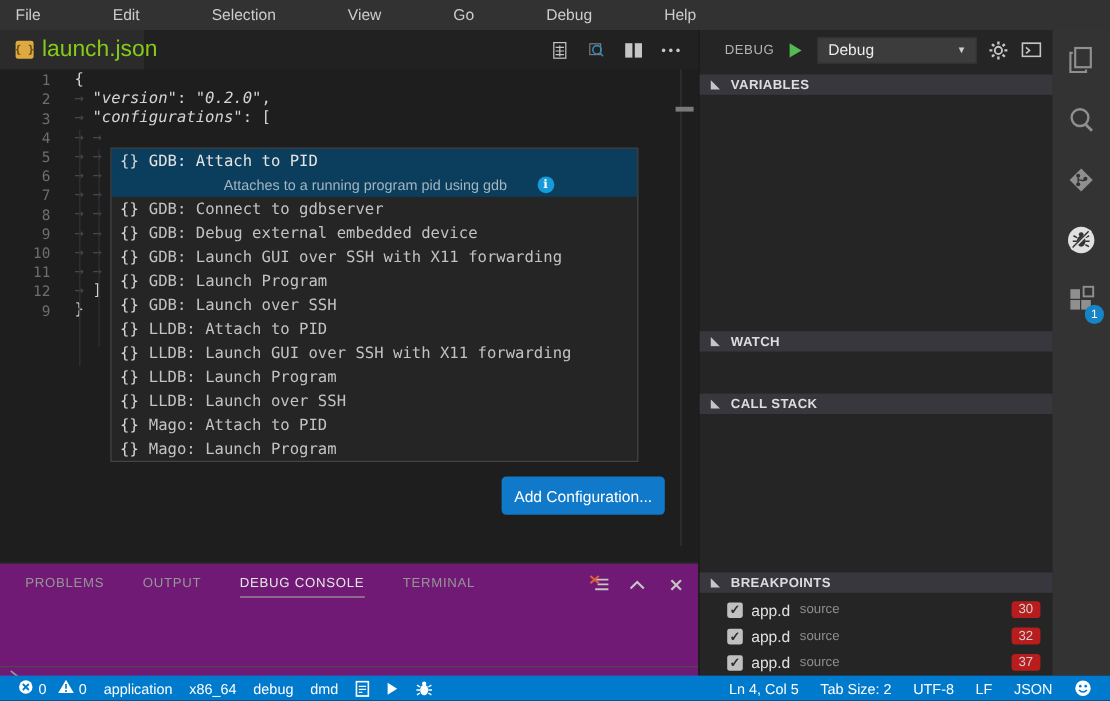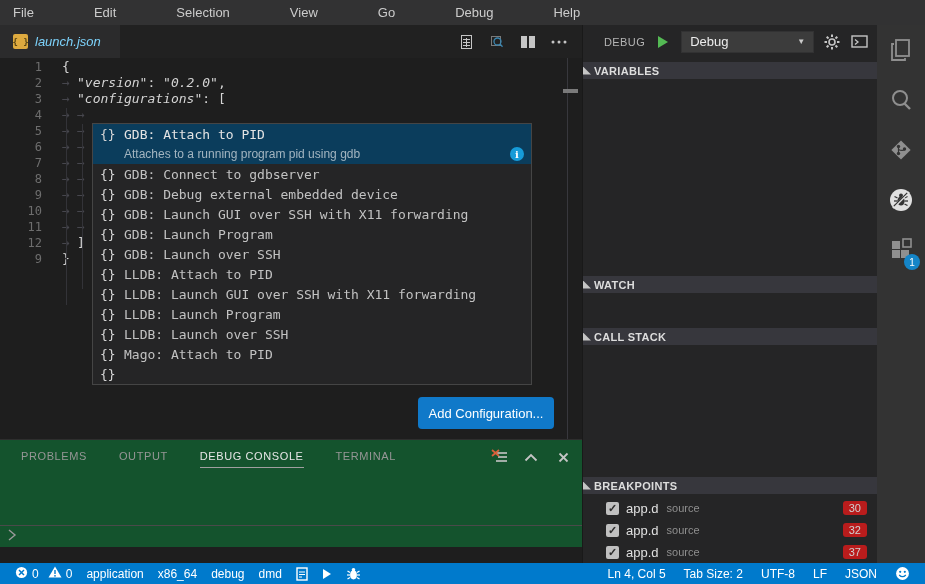--- a/index.html
+++ b/index.html
@@ -7,21 +7,21 @@
   body { position:relative; background:#1e1e1e; font-family:"Liberation Sans",sans-serif; overflow:hidden; cursor:default; }
 
   
   .menubar { position:absolute; left:0; top:0; width:925px; height:25px; background:#323233; display:flex; align-items:center; padding-left:4px;gap:42px; }
   .menu-item { font-size:13px; color:#cccccc; padding:4px 9px; }
 
   
   .tabbar { position:absolute; left:0; top:25px; width:582px; height:33px; background:#212121; display:flex; align-items:center; }
   .tab { height:33px; width:120px; background:#2b2b2c; display:flex; align-items:center; padding-left:13px; gap:7px; }
   .json-icon { width:15px; height:15px; background:#deaa3f; border-radius:2px; color:#5c4712; font-family:"DejaVu Sans Mono",monospace; font-size:9px; font-weight:bold; display:flex; align-items:center; justify-content:center; }
-  .tab-label { font-style:italic; font-size:13px; color:#7dd3fc; white-space:nowrap; }
+  .tab-label { font-size:19px; color:#84cc16; white-space:nowrap; }
   .tab-actions { margin-left:auto; display:flex; align-items:center; gap:13px; padding-right:14px; }
   .icon-btn { width:18px; height:18px; display:flex; align-items:center; justify-content:center; }
 
   
   .editor { position:absolute; left:0; top:58px; width:582px; height:397px; background:#1e1e1e; }
   .editor-lines { position:absolute; left:0; top:1px; }
   .code-line { display:flex; height:16px; line-height:16px; font-family:"DejaVu Sans Mono",monospace; font-size:13px; white-space:pre; }
   .ln { width:42px; text-align:right; color:#6e6e6e; font-size:12px; flex:0 0 42px; padding-right:0; }
   .code { padding-left:20px; }
   .tabchar { display:inline-block; width:15px; color:#46464d; }
@@ -30,47 +30,47 @@
   .indent-guide { position:absolute; width:1px; background:#333338; }
   .ruler { position:absolute; left:567px; top:0; width:1px; height:397px; background:#38383d; }
   .scroll-dash { position:absolute; left:563px; top:31px; width:15px; height:4px; background:#7a7a7a; }
 
   
   .suggest { position:absolute; left:92px; top:123px; width:440px; background:#252526; border:1px solid #454545; z-index:5; font-family:"DejaVu Sans Mono",monospace; font-size:13px; }
   .s-item { color:#c2c2c2; }
   .s-main { display:flex; align-items:center; height:20px; padding-left:7px; }
   .kind { width:24px; color:#d8d8d8; flex:0 0 24px; }
   .s-item.sel { background:#0b3d5c; color:#e4e4e4; }
-  .s-desc { display:flex; align-items:center; justify-content:space-between; height:20px; padding-left:31px; padding-right:7px; font-family:"Liberation Sans",sans-serif; font-size:12px; color:#a3b5c0;gap:25px; }
+  .s-desc { display:flex; align-items:center; justify-content:center; height:20px; padding-left:31px; padding-right:7px; font-family:"Liberation Sans",sans-serif; font-size:12px; color:#a3b5c0;gap:25px; }
   .info { width:14px; height:14px; border-radius:50%; background:#169bd8; color:#ffffff; font-size:10px; font-weight:bold; font-family:"DejaVu Serif",serif; display:flex; align-items:center; justify-content:center; }
 
   
   .add-config { position:absolute; left:418px; top:397px; width:136px; height:32px; background:#1079c9; border:none; border-radius:4px; color:#ffffff; font-size:13px; font-family:"Liberation Sans",sans-serif; z-index:4; }
 
   
-  .panel { position:absolute; left:0; top:439px; width:582px; height:108px; background:#14532d; border-top:1px solid #2e2e2e; }
+  .panel { position:absolute; left:0; top:469px; width:582px; height:108px; background:#701a75; border-top:1px solid #2e2e2e; }
   .panel-tabs { display:flex; gap:32px; padding:10px 0 0 21px; }
   .panel-tab { font-size:11px; letter-spacing:0.6px; color:#969696; padding-bottom:5px; }
   .panel-tab.active { color:#e7e7e7; border-bottom:1px solid #9f9f9f; }
   .panel-actions { position:absolute; right:10px; top:8px; display:flex; gap:14px; align-items:center; }
   .console-input { position:absolute; left:0; bottom:0; width:582px; height:22px; border-top:1px solid #4a4a4a; display:flex; align-items:center; padding-left:7px; }
 
   
   .statusbar { position:absolute; left:0; top:563px; width:925px; height:21px; background:#007acc; display:flex; align-items:center; color:#ffffff; font-size:12px; }
   .sb-item { display:flex; align-items:center; gap:4px; padding:0 7px; height:21px; }
   .sb-left { display:flex; align-items:center; padding-left:8px; }
   .sb-right { margin-left:auto; display:flex; align-items:center; padding-right:8px; gap:4px; }
 
   
   .sidebar { position:absolute; left:582px; top:25px; width:295px; height:538px; background:#252526; border-left:1px solid #191919; }
   .debug-toolbar { height:33px; display:flex; align-items:center; padding-left:21px; gap:9px; }
   .debug-title { font-size:11px; color:#b5b5b5; letter-spacing:0.4px; }
   .config-dd { width:133px; height:22px; background:#3c3c3c; border:1px solid #323233; display:flex; align-items:center; padding:0 8px; color:#ececec; font-size:13px; }
   .dd-arrow { margin-left:auto; font-size:8px; color:#cccccc; }
-  .section-header { position:absolute; left:0; width:295px; height:17px; background:#37373d; display:flex; align-items:center; gap:3px; }
+  .section-header { position:absolute; left:0; width:295px; height:17px; background:#37373d; display:flex; align-items:center; padding-left:9px; gap:9px; }
   .twistie { width:8px; height:8px; background:#c5c5c5; clip-path:polygon(0 0,100% 100%,0 100%); }
   .section-title { font-size:11px; font-weight:bold; color:#dddddd; letter-spacing:0.3px; }
   .bp-list { position:absolute; left:0; top:472px; width:295px; }
   .bp-row { height:22px; display:flex; align-items:center; padding-left:23px; }
   .bp-check { width:13px; height:13px; background:#c0c0c0; border-radius:2px; color:#2d2d2d; font-size:11px; font-weight:bold; display:flex; align-items:center; justify-content:center; }
   .bp-file { font-size:13px; color:#e0e0e0; margin-left:7px; }
   .bp-origin { font-size:11px; color:#8f8f8f; margin-left:8px; }
   .bp-line { margin-left:auto; margin-right:11px; background:#b91c1c; border-radius:3px; color:#d0d0d0; font-size:11px; padding:1px 6px; }
 
   
@@ -219,20 +219,21 @@
       </div>
       <div class="s-item">
         <div class="s-main">
           <span class="kind">{}</span>
           <span>Mago: Attach to PID</span>
         </div>
       </div>
       <div class="s-item">
         <div class="s-main">
           <span class="kind">{}</span>
+          <span>Mago: Launch Program</span>
         </div>
       </div>
     </div>
 </div>
 
 <button class="add-config">Add Configuration...</button>
 
 <div class="panel">
   <div class="panel-tabs">
     <span class="panel-tab">PROBLEMS</span>

